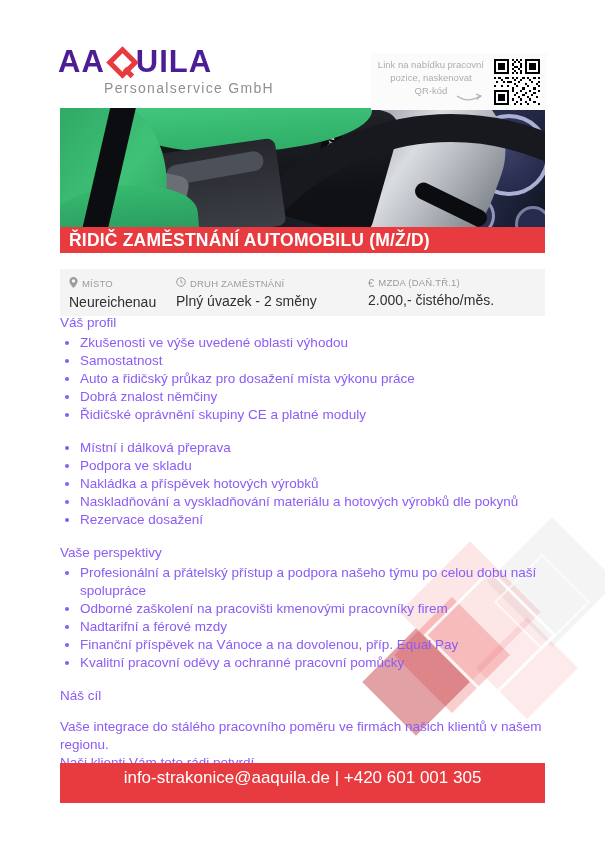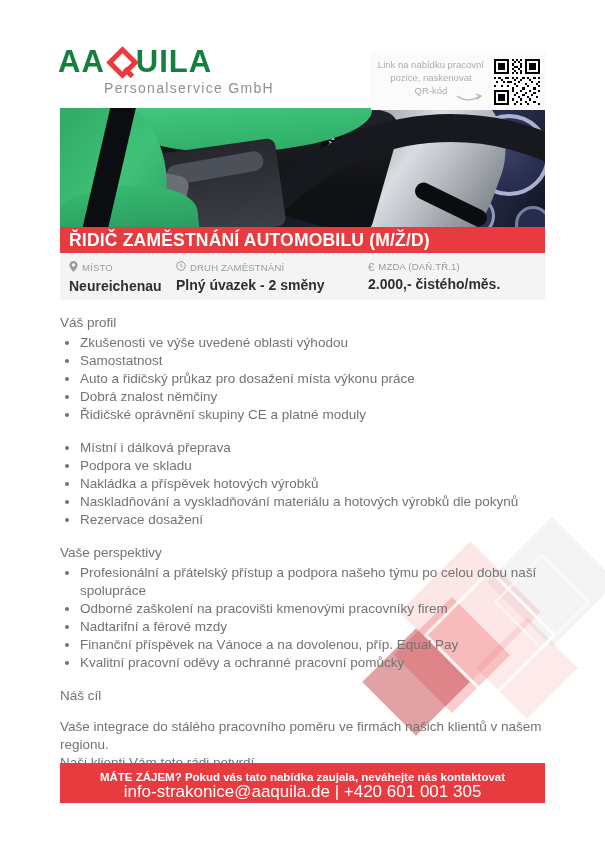--- a/index.html
+++ b/index.html
@@ -1,21 +1,21 @@
 <!DOCTYPE html>
 <html style="--accent: #e83b40;"><head>
 <meta charset="utf-8">
 <style>
   html,body{margin:0;padding:0;background:#ffffff;}
   .page{position:relative;width:605px;height:858px;background:#fff;overflow:hidden;
         font-family:"Liberation Sans",sans-serif;}
 
   
   .brand{position:absolute;left:58px;top:46px;z-index:2;}
-  .brand-row{display:flex;align-items:center;color:#15803d;font-size:31px;font-weight:600;letter-spacing:1px;line-height:32px;}
+  .brand-row{display:flex;align-items:center;color:#4c1d95;font-size:31px;font-weight:600;letter-spacing:1px;line-height:32px;}
   .qmark{position:relative;width:27px;height:27px;margin:0 2px 2px 2px;}
   .qmark-square{position:absolute;left:4px;top:3px;width:13px;height:13px;border:5px solid var(--accent,#e83b40);transform:rotate(45deg);}
   .qmark-tail{position:absolute;right:0px;bottom:0px;width:11px;height:5px;background:var(--accent,#e83b40);transform:rotate(45deg);}
   .brand-tagline{color:#8f9094;font-size:14px;letter-spacing:1.3px;margin-top:2px;padding-left:46px;}
 
   .qr-block{position:absolute;right:58px;top:53px;display:flex;align-items:center;gap:10px;background:#fbfbfb;padding:5px 7px;z-index:2;}
   .qr-text-wrap{position:relative;padding-bottom:8px;}
   .qr-label{color:#adadad;font-size:9.5px;line-height:13px;text-align:center;white-space:pre-line;}
   .qr-arrow{position:absolute;right:2px;bottom:-2px;}
   .qr-svg{display:block;background:#fff;}
@@ -50,31 +50,31 @@
   .ph-knee{left:-12px;top:78px;width:150px;height:64px;background:linear-gradient(180deg,#36b96f,#27935a);
            border-radius:55% 55% 0 0;transform:rotate(-5deg);}
   .ph-belt{left:34px;top:-16px;width:25px;height:175px;background:#0c0d10;transform:rotate(13deg);}
 
   
   .banner{position:absolute;left:60px;top:227px;width:485px;height:26px;background:var(--accent,#e83b40);
           color:#fff;display:flex;align-items:center;padding-left:9px;box-sizing:border-box;
           font-weight:bold;font-size:17.5px;letter-spacing:.2px;z-index:2;}
 
   
-  .infobar{position:absolute;left:60px;top:253px;width:485px;height:47px;background:#f4f4f4;
+  .infobar{position:absolute;left:60px;top:269px;width:485px;height:47px;background:#f4f4f4;
            display:flex;box-sizing:border-box;padding:8px 0 0 9px;z-index:2;}
   .info-col1{width:107px;}
   .info-col2{width:192px;}
   .info-col3{flex:1;}
   .info-label{display:flex;align-items:center;gap:4px;color:#9b9b9b;font-size:9.5px;letter-spacing:.2px;}
-  .info-value{color:#2f2f2f;font-size:14px;margin-top:4px;font-weight:bold;}
+  .info-value{color:#2f2f2f;font-size:14px;margin-top:4px;}
   .euro-glyph{font-size:11px;color:#9b9b9b;line-height:10px;}
 
   
-  .content{position:absolute;left:60px;top:314px;width:492px;color:#737373;font-size:13.5px;line-height:18px;z-index:2;}
+  .content{position:absolute;left:60px;top:314px;width:492px;color:#8b5cf6;font-size:13.5px;line-height:18px;z-index:2;}
   .section{margin-bottom:15px;}
   .sec-heading{margin:0 0 2px 0;}
   .bullets{margin:0;padding-left:20px;list-style:disc;}
   .bullets li{margin:0;}
   .sec-para{white-space:pre-line;margin-top:13px;}
 
   
   .wm{position:absolute;pointer-events:none;z-index:0;}
   .wm-d{position:absolute;}
   .wm-d1{left:506px;top:536px;width:92px;height:92px;background:#f4f4f4;transform:rotate(45deg);}
@@ -239,17 +239,16 @@
         </ul>
       </div>
       <div class="section">
         <div class="sec-heading">Náš cíl</div>
         <div class="sec-para">Vaše integrace do stálého pracovního poměru ve firmách našich klientů v našem regionu.
 Naši klienti Vám toto rádi potvrdí.</div>
       </div>
     </div>
 
   <div class="footer">
-    <div class="footer-line1">MÁTE ZÁJEM? Pokud vás tato nabídka zaujala, neváhejte nás kontaktovat</div>
     <div class="footer-line2">info-strakonice@aaquila.de | +420 601 001 305</div>
   </div>
 
 </div>
 
 </body></html>

